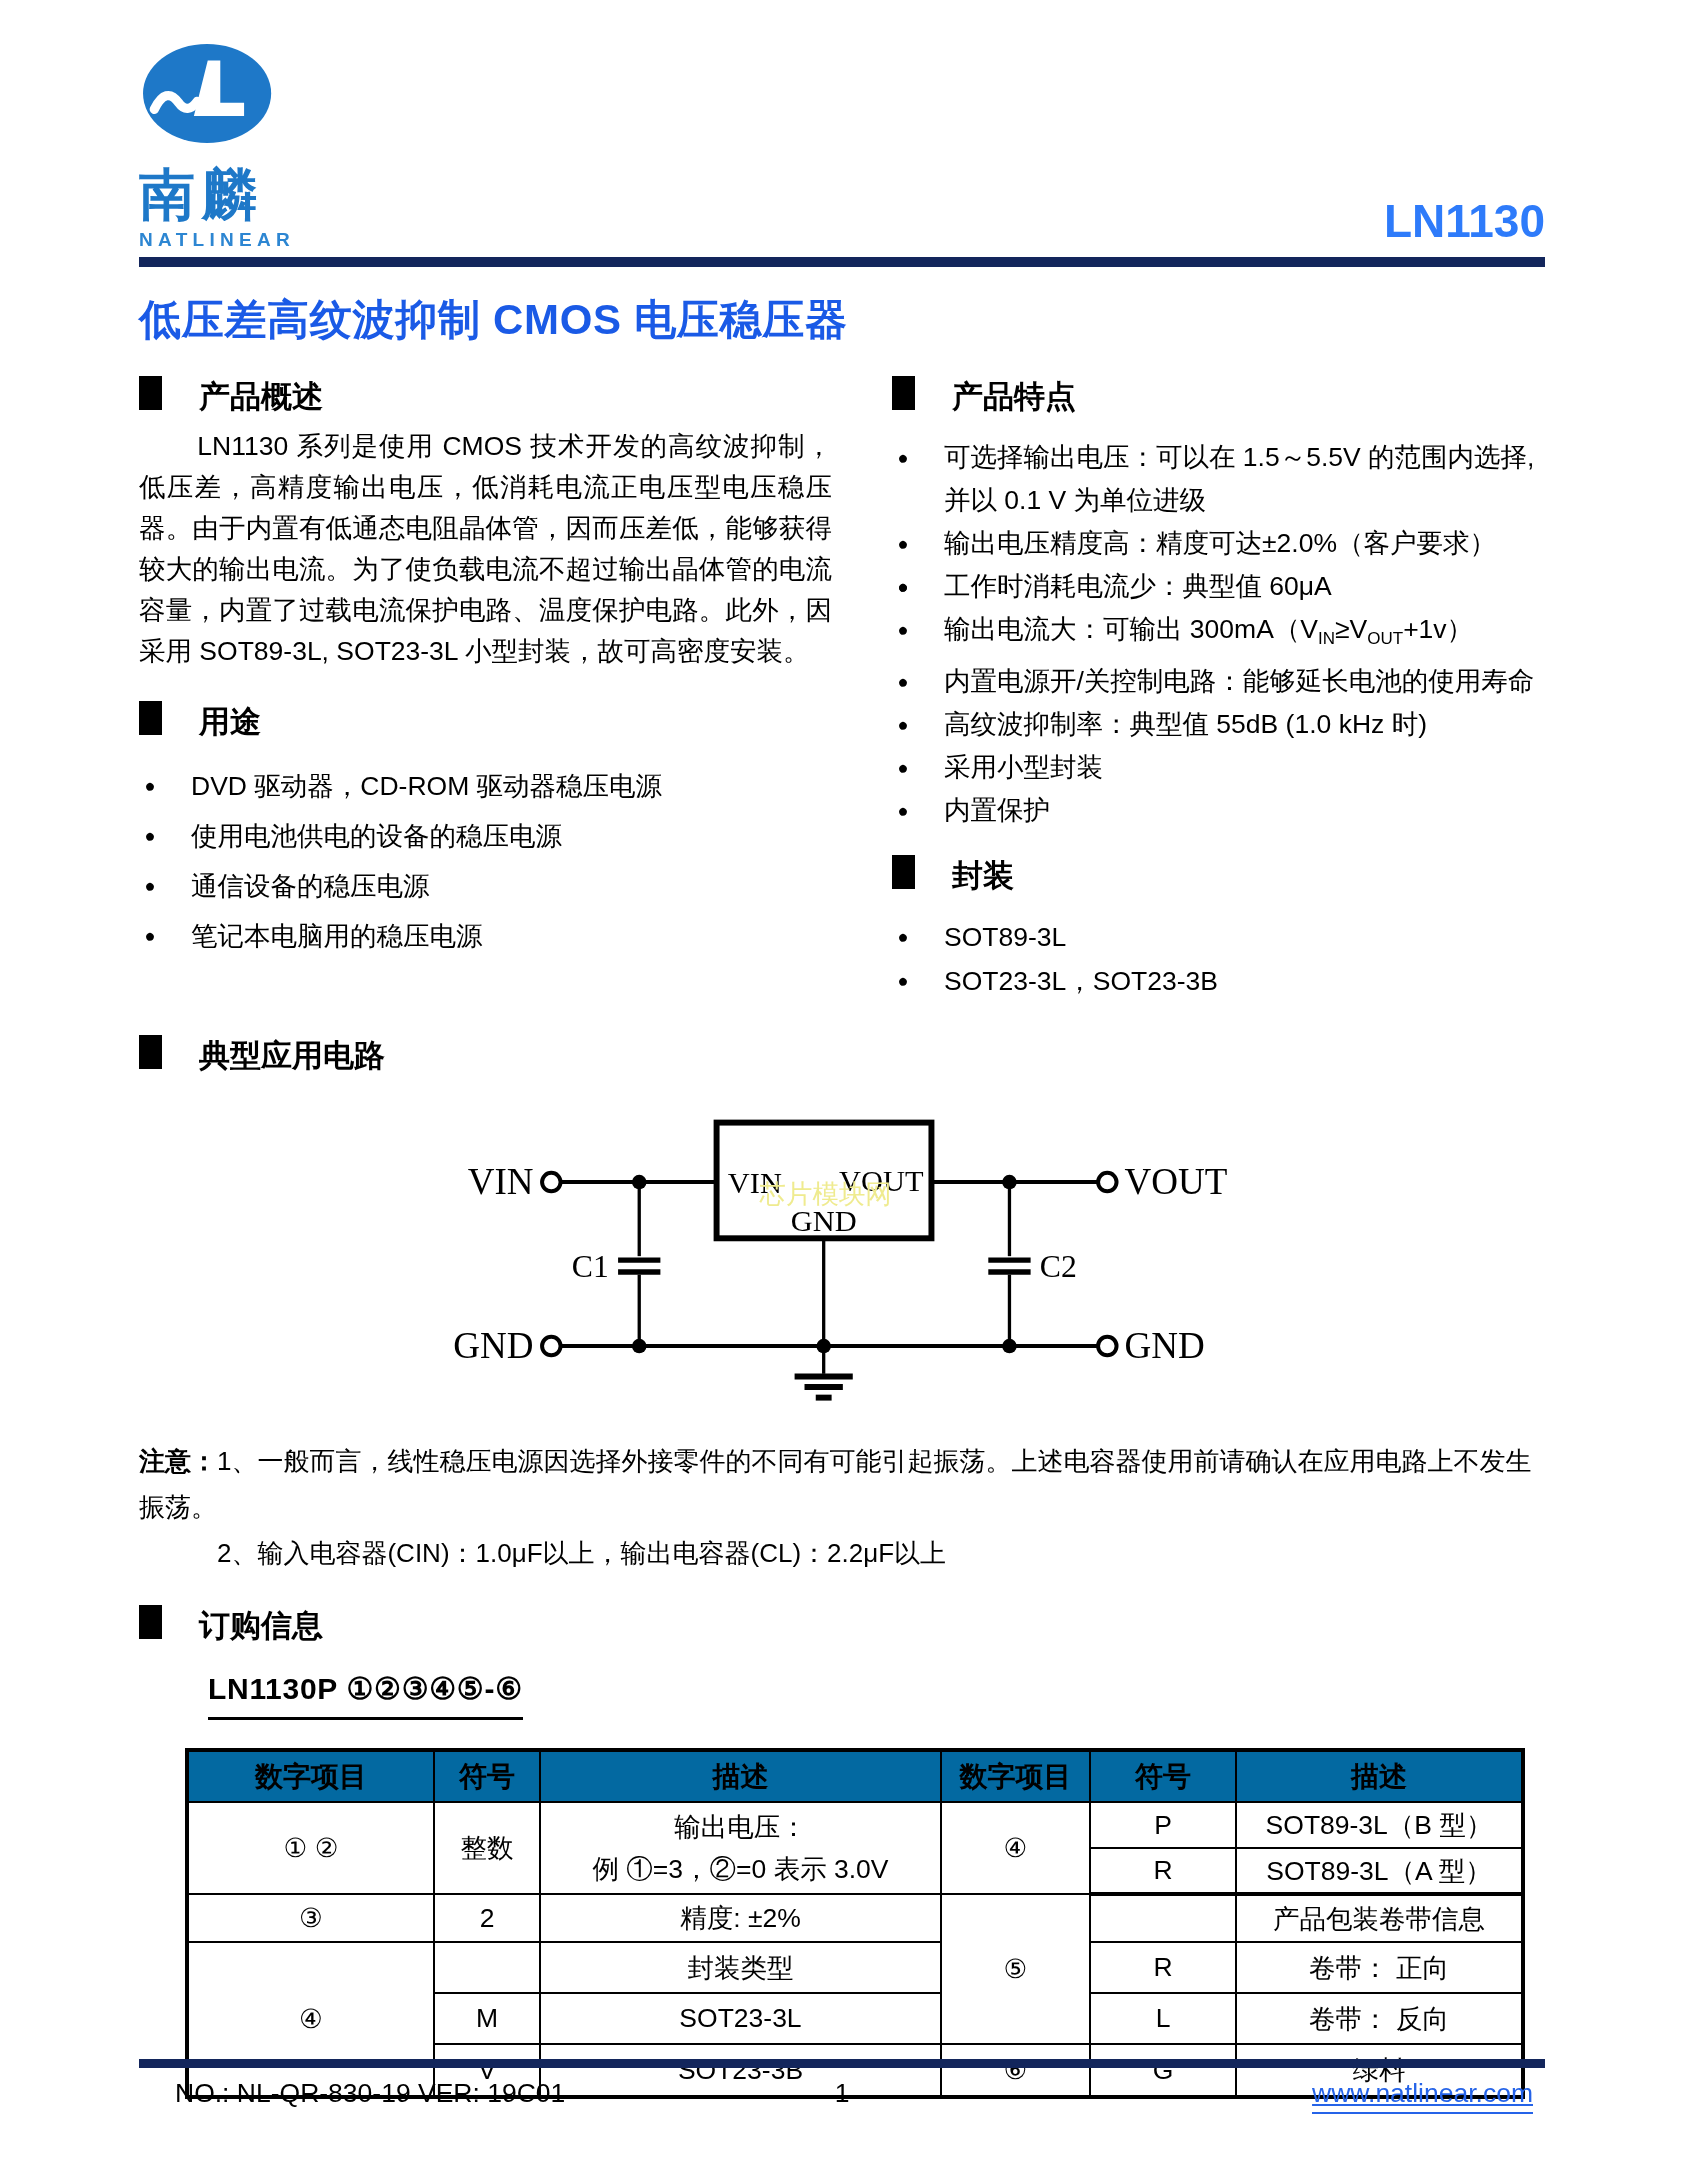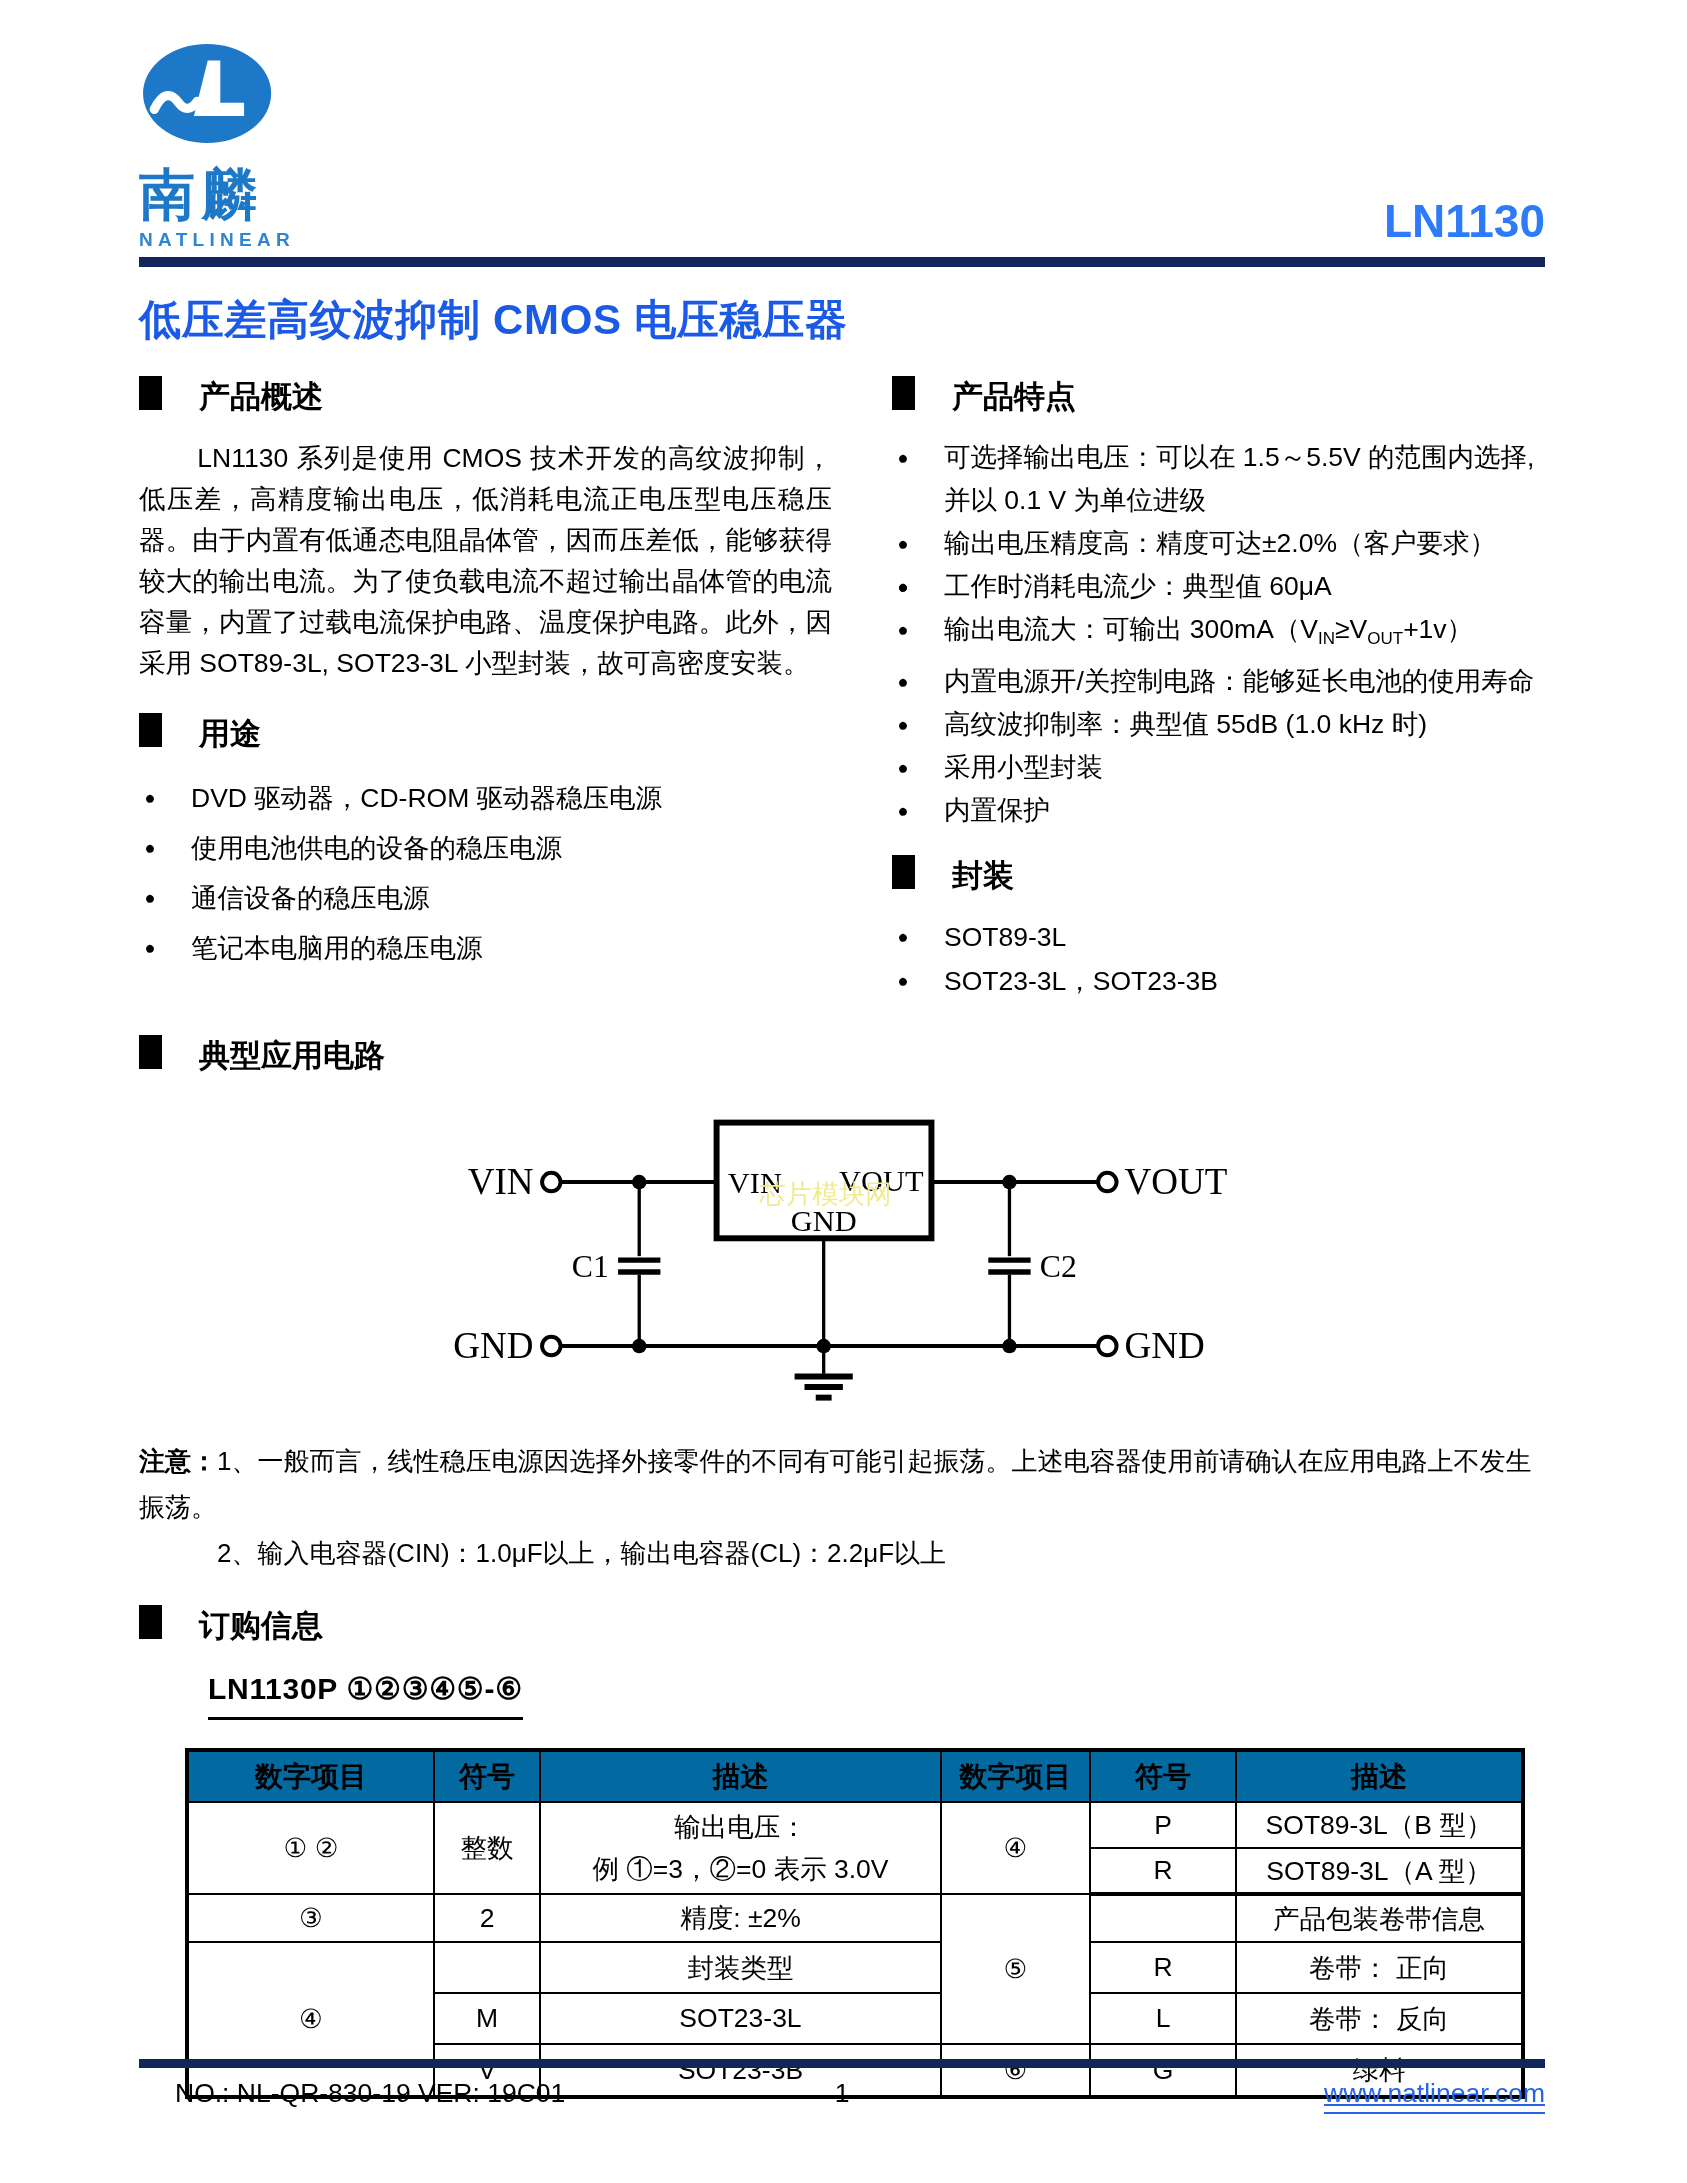--- a/index.html
+++ b/index.html
@@ -22,21 +22,21 @@
 
   
   .sec-h { display:flex; align-items:flex-start; gap:37px; font-size:31px; font-weight:bold; }
   .sec-h .sq { width:23px; height:34px; background:#000; flex:none; }
 
   
   .cols { display:flex; gap:60px; margin-top:28px; }
   .col-left  { width:693px; flex:none; }
   .col-right { flex:1; min-width:0; }
 
-  .overview-body { margin-top:20px; font-size:26.5px; line-height:41px; text-align:justify; text-indent:2.2em; }
+  .overview-body { margin-top:8px; font-size:26.5px; line-height:41px; text-align:justify; text-indent:2.2em; }
 
   ul.blist { list-style:none; margin-top:18.5px; }
   ul.blist li { position:relative; padding-left:52px; font-size:26.5px; }
   ul.blist li .dot { position:absolute; left:5.3px; top:0; font-size:18.5px; }
   ul.apps li { line-height:50px; }
   ul.feat li { line-height:43px; }
   ul.pkg  li { line-height:44px; }
   .feat sub, .notes sub { font-size:17px; }
 
   .h-uses { margin-top:29px; }
@@ -68,21 +68,21 @@
   tr.r5 td { height:51px; }
   tr.r6 td { height:53px; }
   tr.r2 td { border-bottom-width:4.6px; }
   .cell-2line .ln { line-height:42px; }
 
   
   .ftr-rule { position:absolute; left:139px; right:142px; top:2059px; height:8.6px; background:#13265C; }
   .ftr { position:absolute; left:139px; right:142px; top:2078px; font-size:26.5px; }
   .ftr .docno { position:absolute; left:36px; top:0; }
   .ftr .pageno { position:absolute; left:50%; transform:translateX(-50%); top:0; }
-  .ftr .site { position:absolute; right:0; top:0; color:#2563E8; border-bottom:2.6px solid #2563E8; padding-bottom:2.6px; }
+  .ftr .site { position:absolute; right:12px; top:0; color:#2563E8; border-bottom:2.6px solid #2563E8; padding-bottom:2.6px; }
 </style>
 </head>
 <body>
 
 <div class="page">
   <div class="content">
 
     <div class="hdr">
       <div class="logo-wrap">
         <svg width="152" height="107" viewBox="0 0 230 162">

